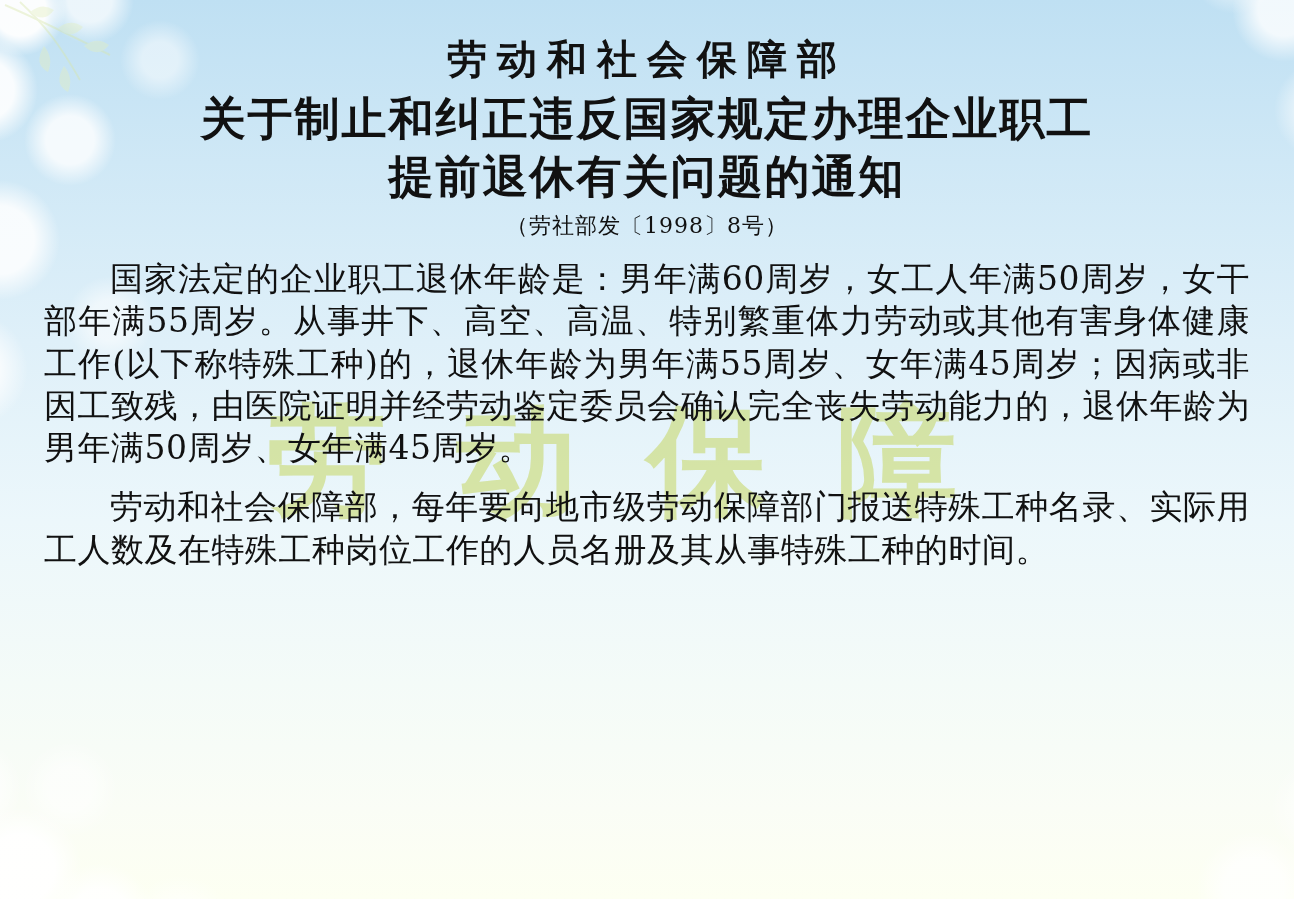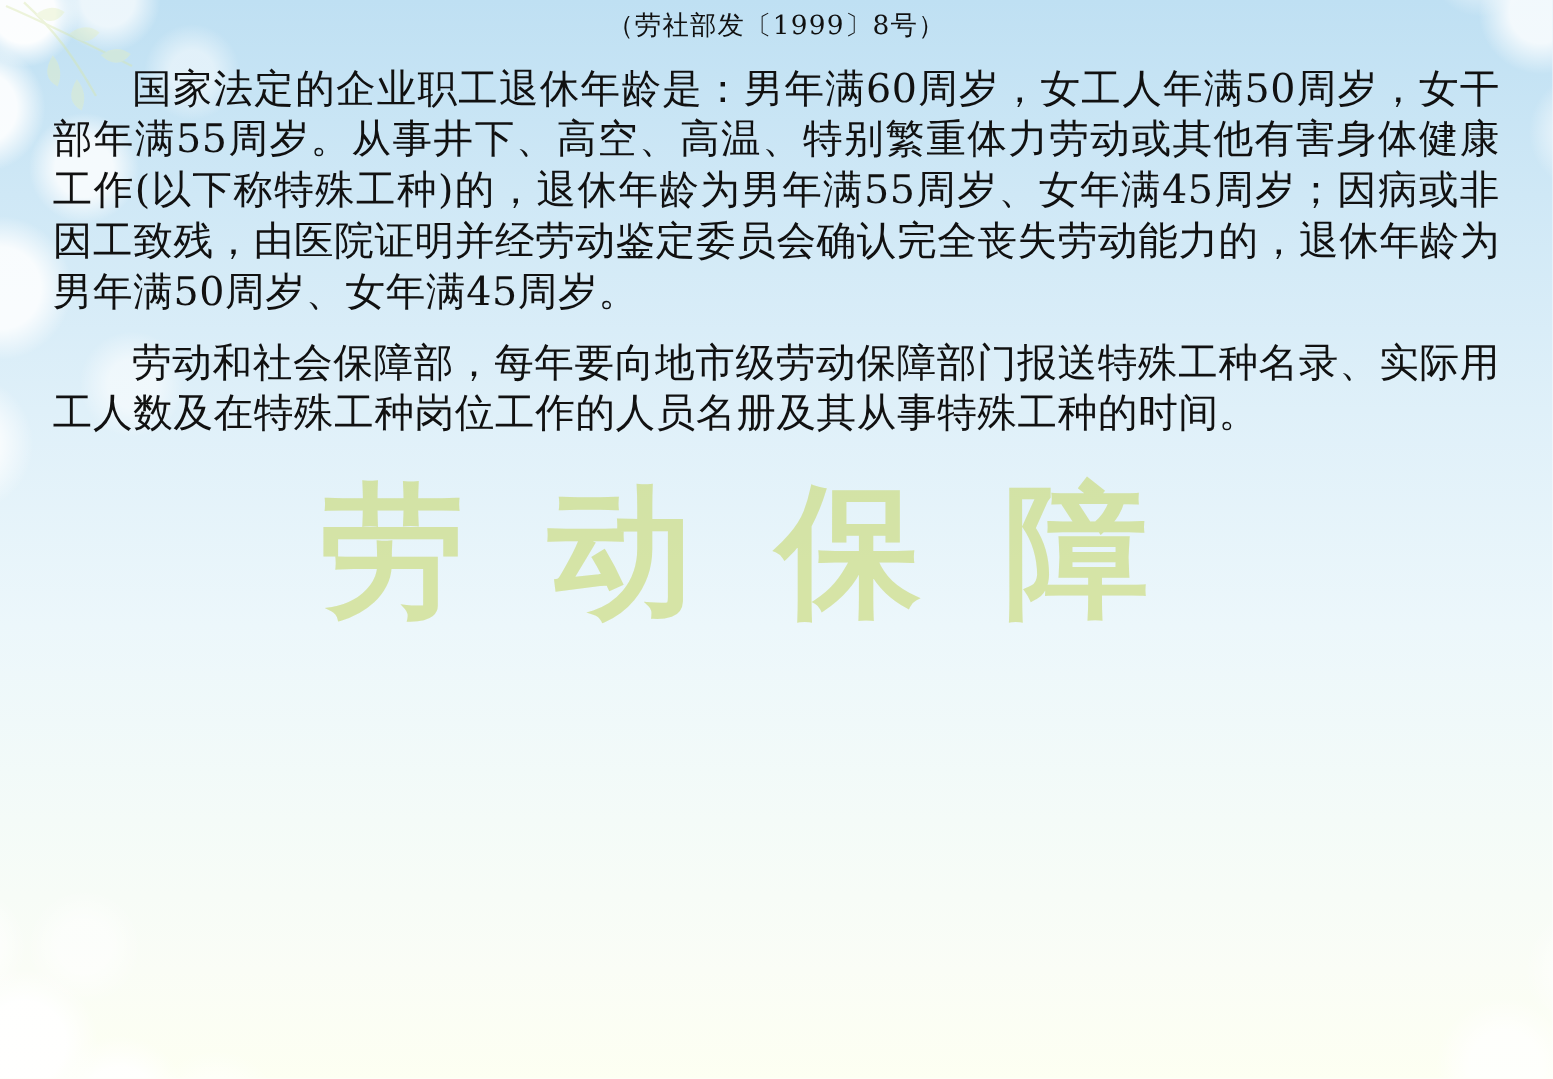--- a/index.html
+++ b/index.html
@@ -169,22 +169,27 @@
       <path d="M84 46 q 13 -10 25 -1 q -11 14 -25 1 Z" fill="#e4efbf" stroke="none"></path>
       <path d="M44 46 q 10 12 4 26 q -15 -8 -4 -26 Z" fill="#e4efbf" stroke="none"></path>
       <path d="M64 66 q 10 12 4 26 q -15 -8 -4 -26 Z" fill="#e4efbf" stroke="none"></path>
     </g>
   </svg>
 
   <div class="watermark">劳动保障</div>
 
   <div class="content">
 
+    <div class="title-block">
+      <div class="title-line-1">劳动和社会保障部</div>
+      <div class="title-line-2">关于制止和纠正违反国家规定办理企业职工</div>
+      <div class="title-line-3">提前退休有关问题的通知</div>
+    </div>
 
-    <div class="doc-number">（劳社部发〔1999〕8号）</div>
+    <div class="doc-number">（劳社部发〔1998〕8号）</div>
 
     <div class="body-text">
       <p class="para">国家法定的企业职工退休年龄是：男年满60周岁，女工人年满50周岁，女干部年满55周岁。从事井下、高空、高温、特别繁重体力劳动或其他有害身体健康工作(以下称特殊工种)的，退休年龄为男年满55周岁、女年满45周岁；因病或非因工致残，由医院证明并经劳动鉴定委员会确认完全丧失劳动能力的，退休年龄为男年满50周岁、女年满45周岁。</p>
       <p class="para">劳动和社会保障部，每年要向地市级劳动保障部门报送特殊工种名录、实际用工人数及在特殊工种岗位工作的人员名册及其从事特殊工种的时间。</p>
     </div>
 
   </div>
 </div>
 
 </body></html>

